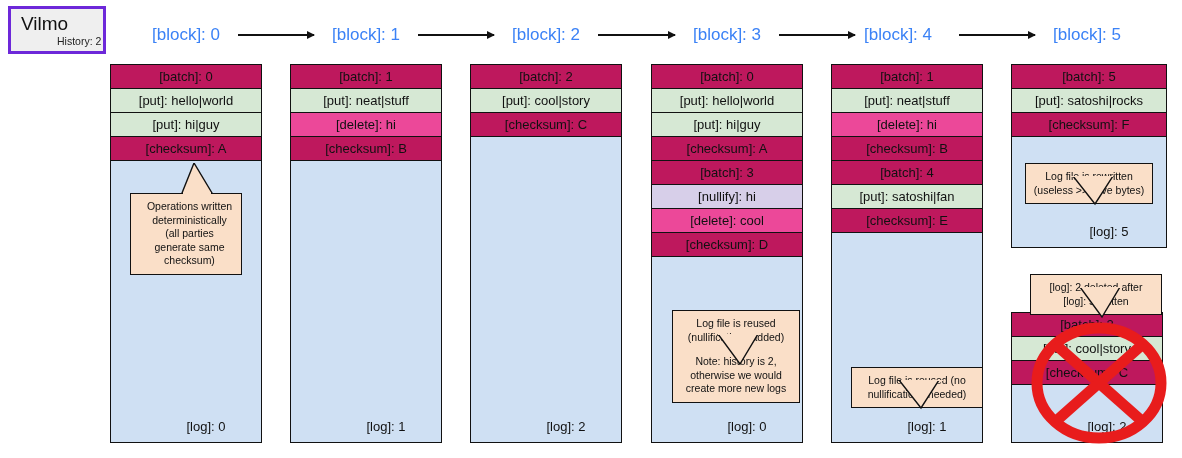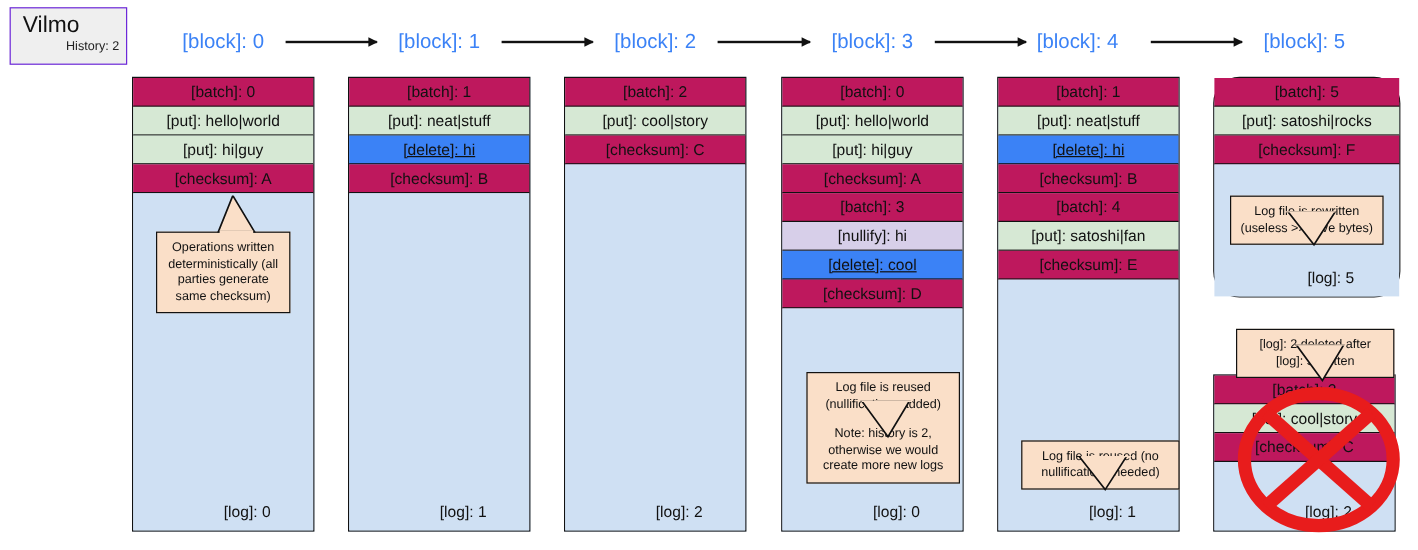--- a/index.html
+++ b/index.html
@@ -9,21 +9,21 @@
     font-family:"Liberation Sans", sans-serif;
     color:#1a1a1a;
     position:relative;
     overflow:hidden;
   }
   #stage{position:absolute;left:0;top:0;width:1182px;height:458px;}
 
   
   #logo{
     position:absolute;left:8px;top:6px;width:98px;height:48px;
-    background:#efefef;border:1px solid #6d28d9;
+    background:#efefef;border:3px solid #6d28d9;
     box-sizing:border-box;
     padding:4px 0 0 10px;
   }
   #logo .brand{font-size:19px;line-height:21px;color:#111;}
   #logo .hist{font-size:10.5px;line-height:14px;color:#222;padding-left:36px;}
 
   
   .col-head{
     position:absolute;top:23px;height:24px;
     font-size:17px;line-height:24px;
@@ -48,21 +48,21 @@
   .row{
     height:24px;line-height:23px;
     font-size:13px;text-align:center;
     border-bottom:1.3px solid #111;
     box-sizing:border-box;
     white-space:nowrap;overflow:hidden;
     color:#111;
   }
   .row.batch,.row.checksum{background:#be185d;}
   .row.put{background:#d6e8d4;}
-  .row.delete{background:#3b82f6;text-decoration:underline;}
+  .row.delete{background:#ec4899;}
   .row.nullify{background:#d7cfe9;}
   .logarea{
     flex:1;position:relative;background:#cfe0f3;
   }
   .logtag{
     position:absolute;left:0;right:0;bottom:8px;
     text-align:center;font-size:13px;color:#111;padding-left:40px;
   }
 
   
@@ -110,21 +110,21 @@
   <div id="blocks">
       <div class="block" style="left: 110px; top: 64px; width: 152px; height: 379px;">
         <div class="row batch">[batch]: 0</div>
         <div class="row put">[put]: hello|world</div>
         <div class="row put">[put]: hi|guy</div>
         <div class="row checksum">[checksum]: A</div>
         <div class="logarea">
           <div class="logtag">[log]: 0</div>
         </div>
       </div>
-      <div class="callout" style="left: 130px; top: 193px; width: 112px;">
+      <div class="callout" style="left: 130px; top: 193px; width: 112px; padding-left: 13px;">
         <p class="para">Operations written deterministically (all parties generate same checksum)</p>
       </div>
       <svg class="tail" width="100" height="32" style="left: 160px; top: 163px;">
         <polygon points="22,30 34,0 52,30" fill="#fadfc8" stroke="#111111" stroke-width="1.4"></polygon>
         <rect x="23" y="29" width="28" height="4" fill="#fadfc8"></rect>
       </svg>
       <div class="block" style="left: 290px; top: 64px; width: 152px; height: 379px;">
         <div class="row batch">[batch]: 1</div>
         <div class="row put">[put]: neat|stuff</div>
         <div class="row delete">[delete]: hi</div>
@@ -175,21 +175,21 @@
           <div class="logtag">[log]: 1</div>
         </div>
       </div>
       <div class="callout" style="left: 851px; top: 367px; width: 132px;">
         <p class="para">Log file is reused (no nullifications needed)</p>
       </div>
       <svg class="tail" width="100" height="32" style="left: 883px; top: 380px;">
         <polygon points="16,0 38,28 56,0" fill="#fadfc8" stroke="#111111" stroke-width="1.4"></polygon>
         <rect x="18" y="-3" width="42" height="4" fill="#fadfc8"></rect>
       </svg>
-      <div class="block" style="left: 1011px; top: 64px; width: 156px; height: 184px; border-radius: 22px;">
+      <div class="block" style="left: 1011px; top: 64px; width: 156px; height: 184px;">
         <div class="row batch">[batch]: 5</div>
         <div class="row put">[put]: satoshi|rocks</div>
         <div class="row checksum">[checksum]: F</div>
         <div class="logarea">
           <div class="logtag">[log]: 5</div>
         </div>
       </div>
       <div class="callout" style="left: 1025px; top: 163px; width: 128px;">
         <p class="para">Log file is rewritten (useless &gt;&gt; alive bytes)</p>
       </div>

